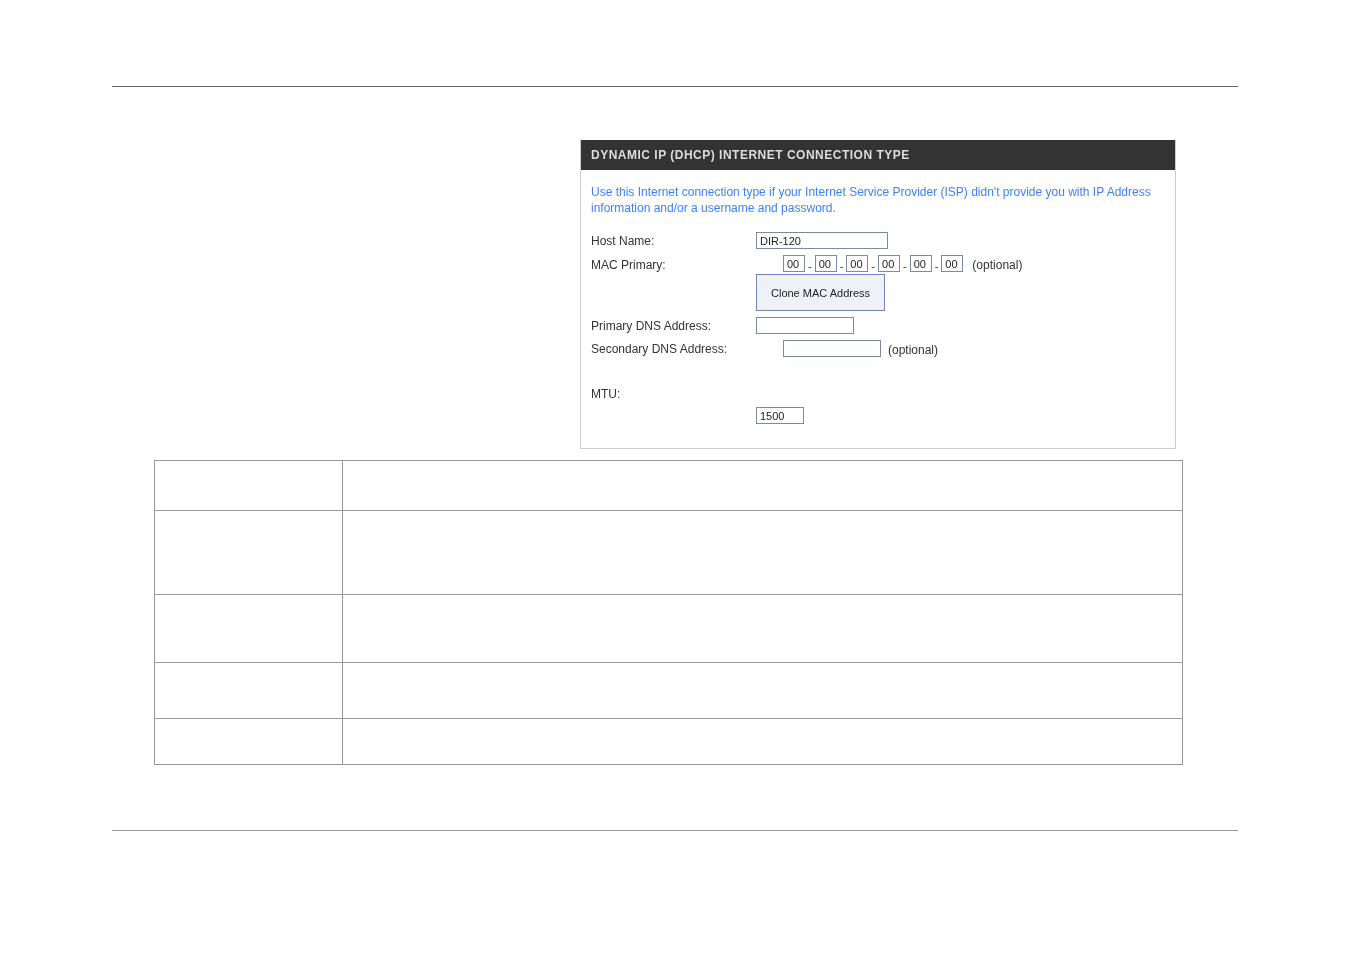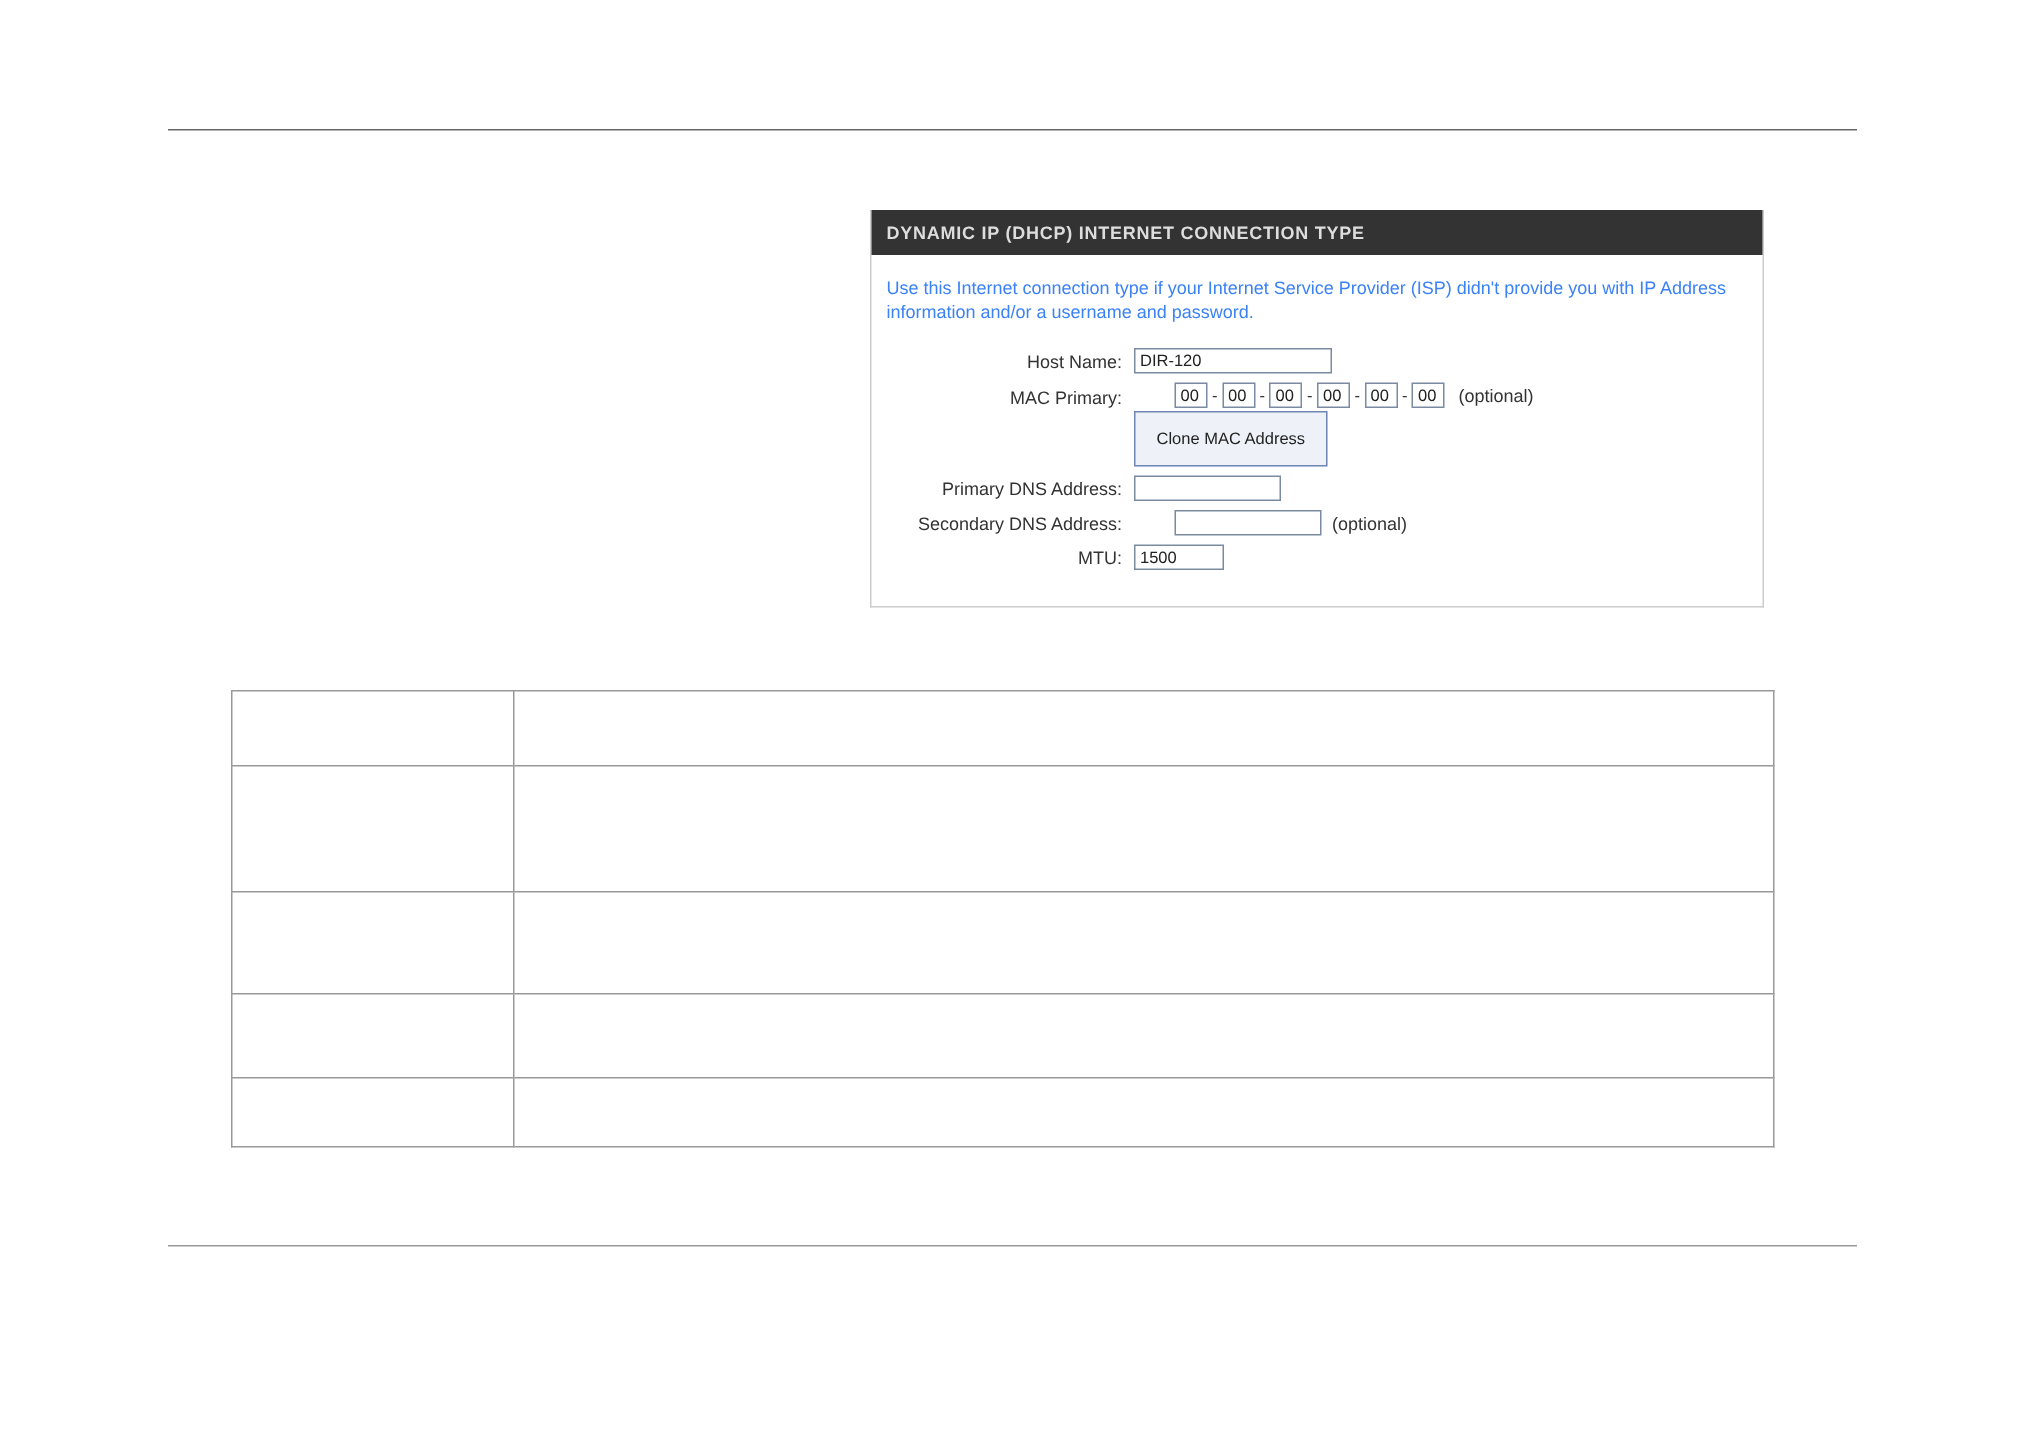--- a/index.html
+++ b/index.html
@@ -51,38 +51,37 @@
     .form-row {
       display: flex;
       align-items: center;
       margin-bottom: 6px;
       font-size: 12px;
       color: #333;
     }
     .form-row.two-line { align-items: flex-start; }
     .form-label {
       width: 165px;
-      text-align: right;
       padding-right: 8px;
     }
     .form-label.two-line-label { padding-top: 3px; }
     .form-value { display: flex; flex-direction: column; gap: 2px; }
-    .mac-line { display: flex; align-items: center; gap: 3px; padding-left: 27px; }
+    .mac-line { display: flex; align-items: flex-end; gap: 3px; padding-left: 27px; }
     input[type="text"] {
       border: 1px solid #7a8aa0;
       font-size: 11px;
       padding: 1px 3px;
       height: 17px;
       color: #222;
       background: #fff;
     }
     .in-wide { width: 132px; }
     .in-mac { width: 22px; }
     .in-dns { width: 98px; }
-    .in-mtu { width: 60px; }
+    .in-mtu { width: 48px; margin-top: 44px; }
     .sep { font-size: 11px; color: #333; }
     .opt { font-size: 12px; color: #333; margin-left: 6px; }
     .opt-inline { font-size: 12px; color: #333; margin-left: 4px; }
     button.clone {
       font-size: 11px;
       padding: 1px 14px;
       border: 1px solid #6f86b6;
       background: #eef2f8;
       color: #222;
       height: 37px;

